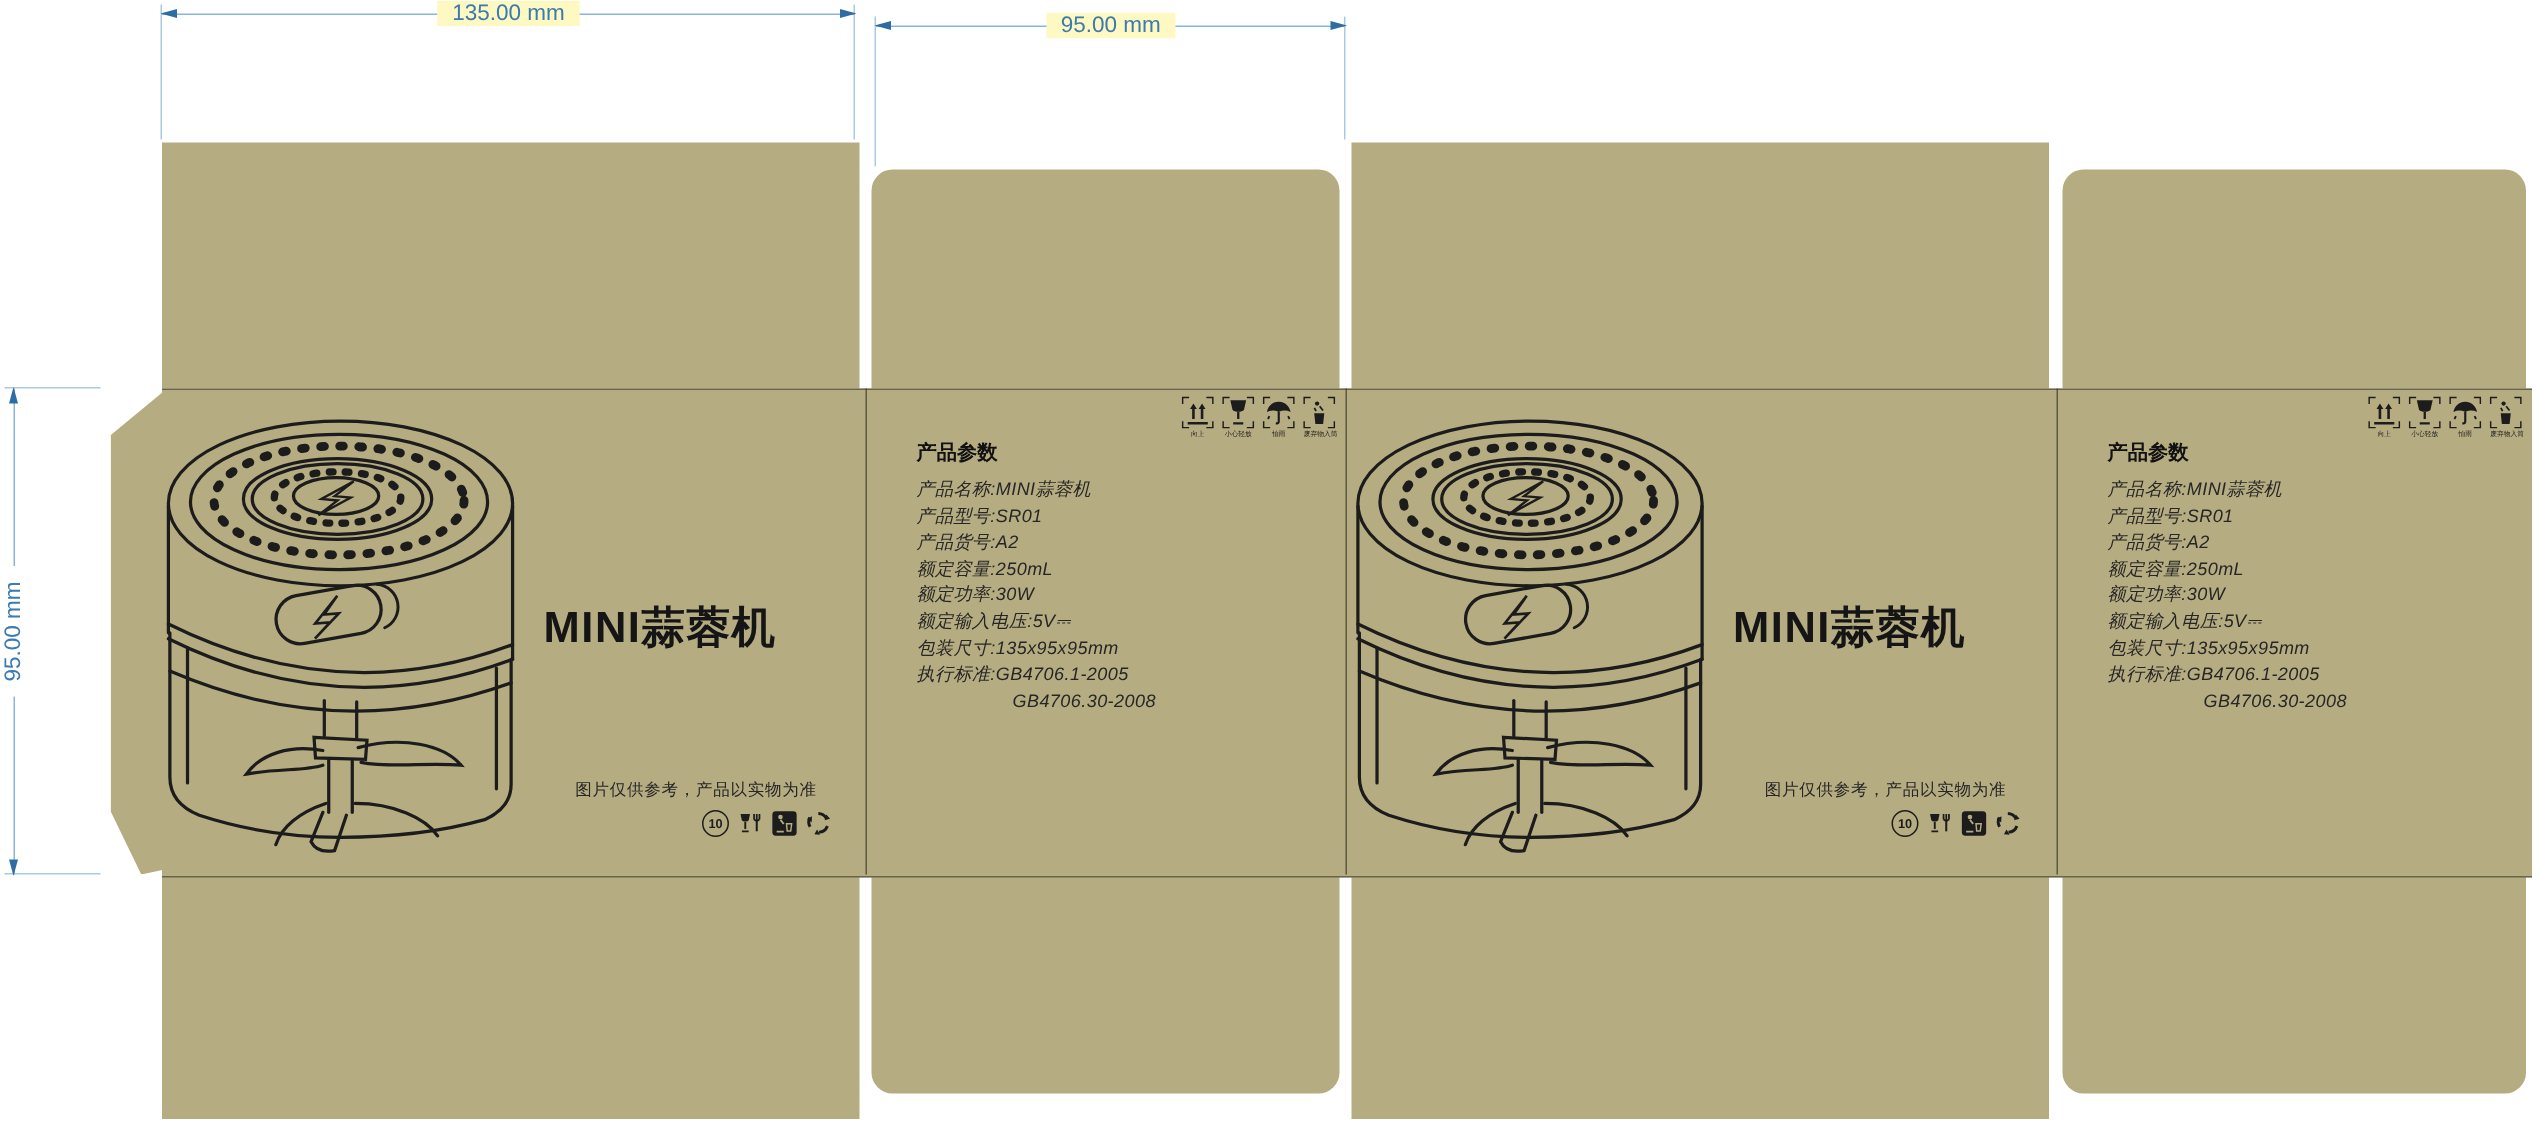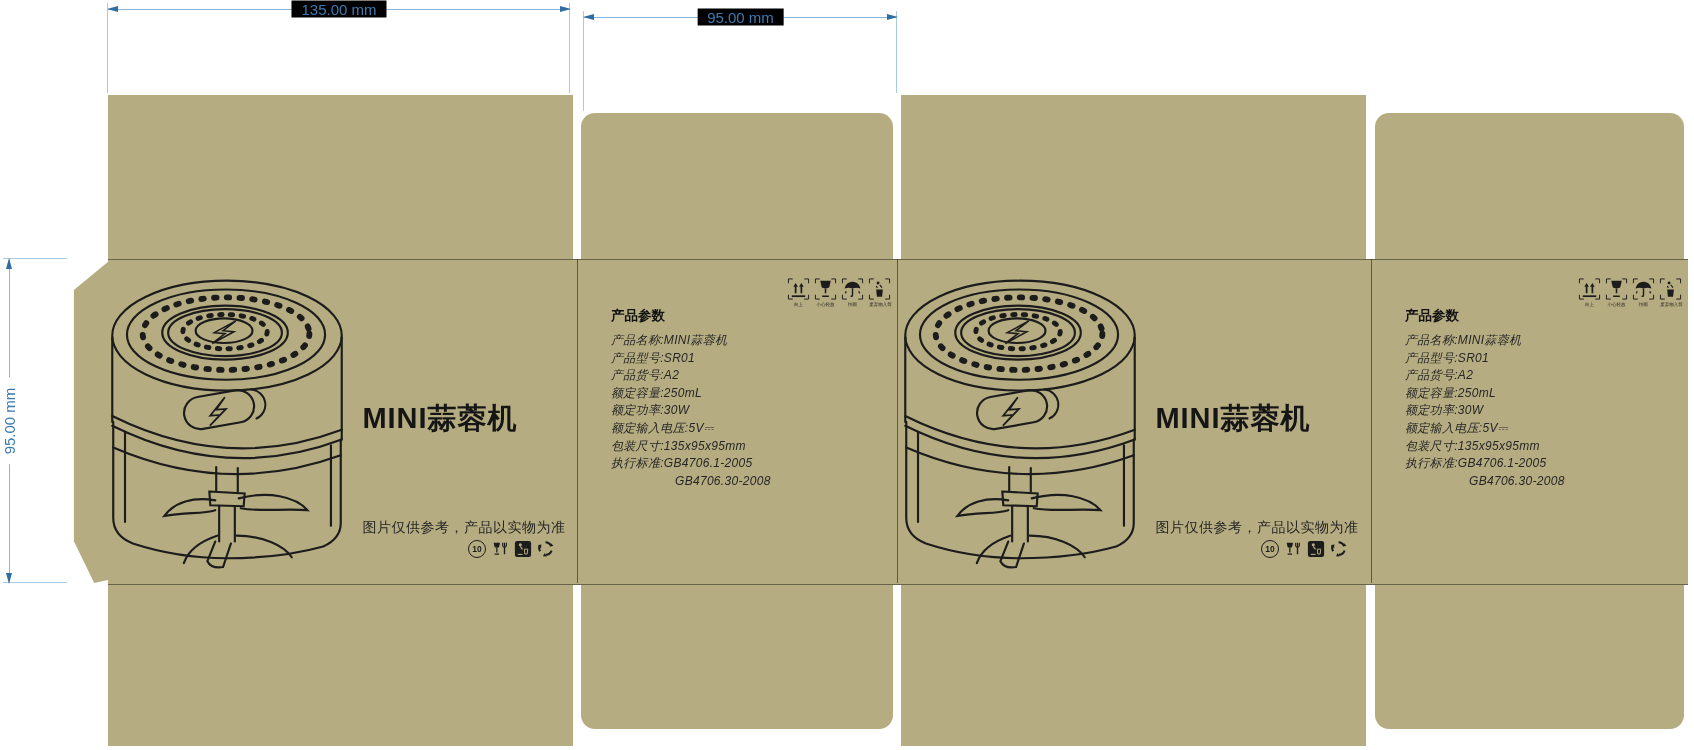--- a/index.html
+++ b/index.html
@@ -19,43 +19,43 @@
   .flap-p2-bot{left:581px;top:584px;width:312px;height:145px;border-radius:0 0 14px 14px;}
   .flap-p3-bot{left:901px;top:584px;width:465px;height:162px;}
   .flap-p4-bot{left:1375px;top:584px;width:309px;height:145px;border-radius:0 0 14px 14px;}
   .glue-flap{left:70px;top:261px;width:39px;height:322px;
              clip-path:polygon(100% 0,10% 9%,10% 87%,62% 100%,100% 99%);}
   
   .dim{position:absolute;}
   .dline-h{position:absolute;left:0;right:0;top:0;height:1px;background:#8ab4d8;}
   .dline-v{position:absolute;top:0;bottom:0;left:0;width:1px;background:#8ab4d8;}
   .dlabel{position:absolute;left:50%;top:0;transform:translate(-50%,-50%);
-          background:#000000;padding:0 10px;font-size:15px;color:#3c7bb0;white-space:nowrap;}
+          background:#fef9c3;padding:0 10px;font-size:15px;color:#3c7bb0;white-space:nowrap;}
   .dlabel-v{position:absolute;left:0;top:50%;transform:translate(-50%,-50%) rotate(-90deg);
           background:#fff;padding:0 10px;font-size:15px;color:#3c7bb0;white-space:nowrap;}
   .arr{position:absolute;width:0;height:0;}
   .arr-l{left:-1px;top:-3px;border-top:3.5px solid transparent;border-bottom:3.5px solid transparent;border-right:11px solid #2e6da4;}
   .arr-r{right:-1px;top:-3px;border-top:3.5px solid transparent;border-bottom:3.5px solid transparent;border-left:11px solid #2e6da4;}
   .arr-u{top:-1px;left:-3px;border-left:3.5px solid transparent;border-right:3.5px solid transparent;border-bottom:11px solid #2e6da4;}
   .arr-d{bottom:-1px;left:-3px;border-left:3.5px solid transparent;border-right:3.5px solid transparent;border-top:11px solid #2e6da4;}
   .ext{position:absolute;background:#aac9e2;}
   
   .front-content{position:absolute;top:259px;height:421px;overflow:hidden;color:#1c1c1c;}
   .fc1{left:108px;width:469px;}
   .fc2{left:901px;width:470px;}
   .illus{position:absolute;left:-10px;top:6px;width:258px;height:304px;}
   .front-title{position:absolute;left:212px;top:140px;width:240px;text-align:center;
                font-size:29px;font-weight:bold;letter-spacing:1px;color:#151515;}
   .disclaimer{position:absolute;left:246px;top:260px;width:220px;text-align:center;
-              font-size:14px;color:#262626;letter-spacing:.5px;}
+              font-size:11px;color:#262626;letter-spacing:.5px;}
   .cert-row{position:absolute;left:360px;top:281px;display:flex;gap:5px;align-items:center;}
   .cert{width:18px;height:18px;position:relative;}
   .c10{border:1.6px solid #1c1c1c;border-radius:50%;box-sizing:border-box;
        display:flex;align-items:center;justify-content:center;font-size:8.5px;font-weight:bold;color:#1c1c1c;}
-  .side-content{position:absolute;top:273px;height:400px;color:#262626;}
+  .side-content{position:absolute;top:259px;height:400px;color:#262626;}
   .sc1{left:577px;width:320px;}
   .sc2{left:1371px;width:317px;}
   .params{position:absolute;left:34px;top:34px;}
   .params-title{font-size:13.5px;font-weight:bold;color:#111;margin-bottom:7px;}
   .param-line{font-size:12px;line-height:17.6px;letter-spacing:.3px;white-space:nowrap;font-style:italic;}
   .indent{padding-left:64px;}
   .handling-row{position:absolute;right:6px;top:4px;display:flex;gap:4px;}
   .h-icon{width:23px;text-align:center;}
   .h-icon svg{display:block;margin:0 auto;}
   .h-label{font-size:5px;line-height:6px;color:#1c1c1c;white-space:nowrap;transform:scale(.9);}

